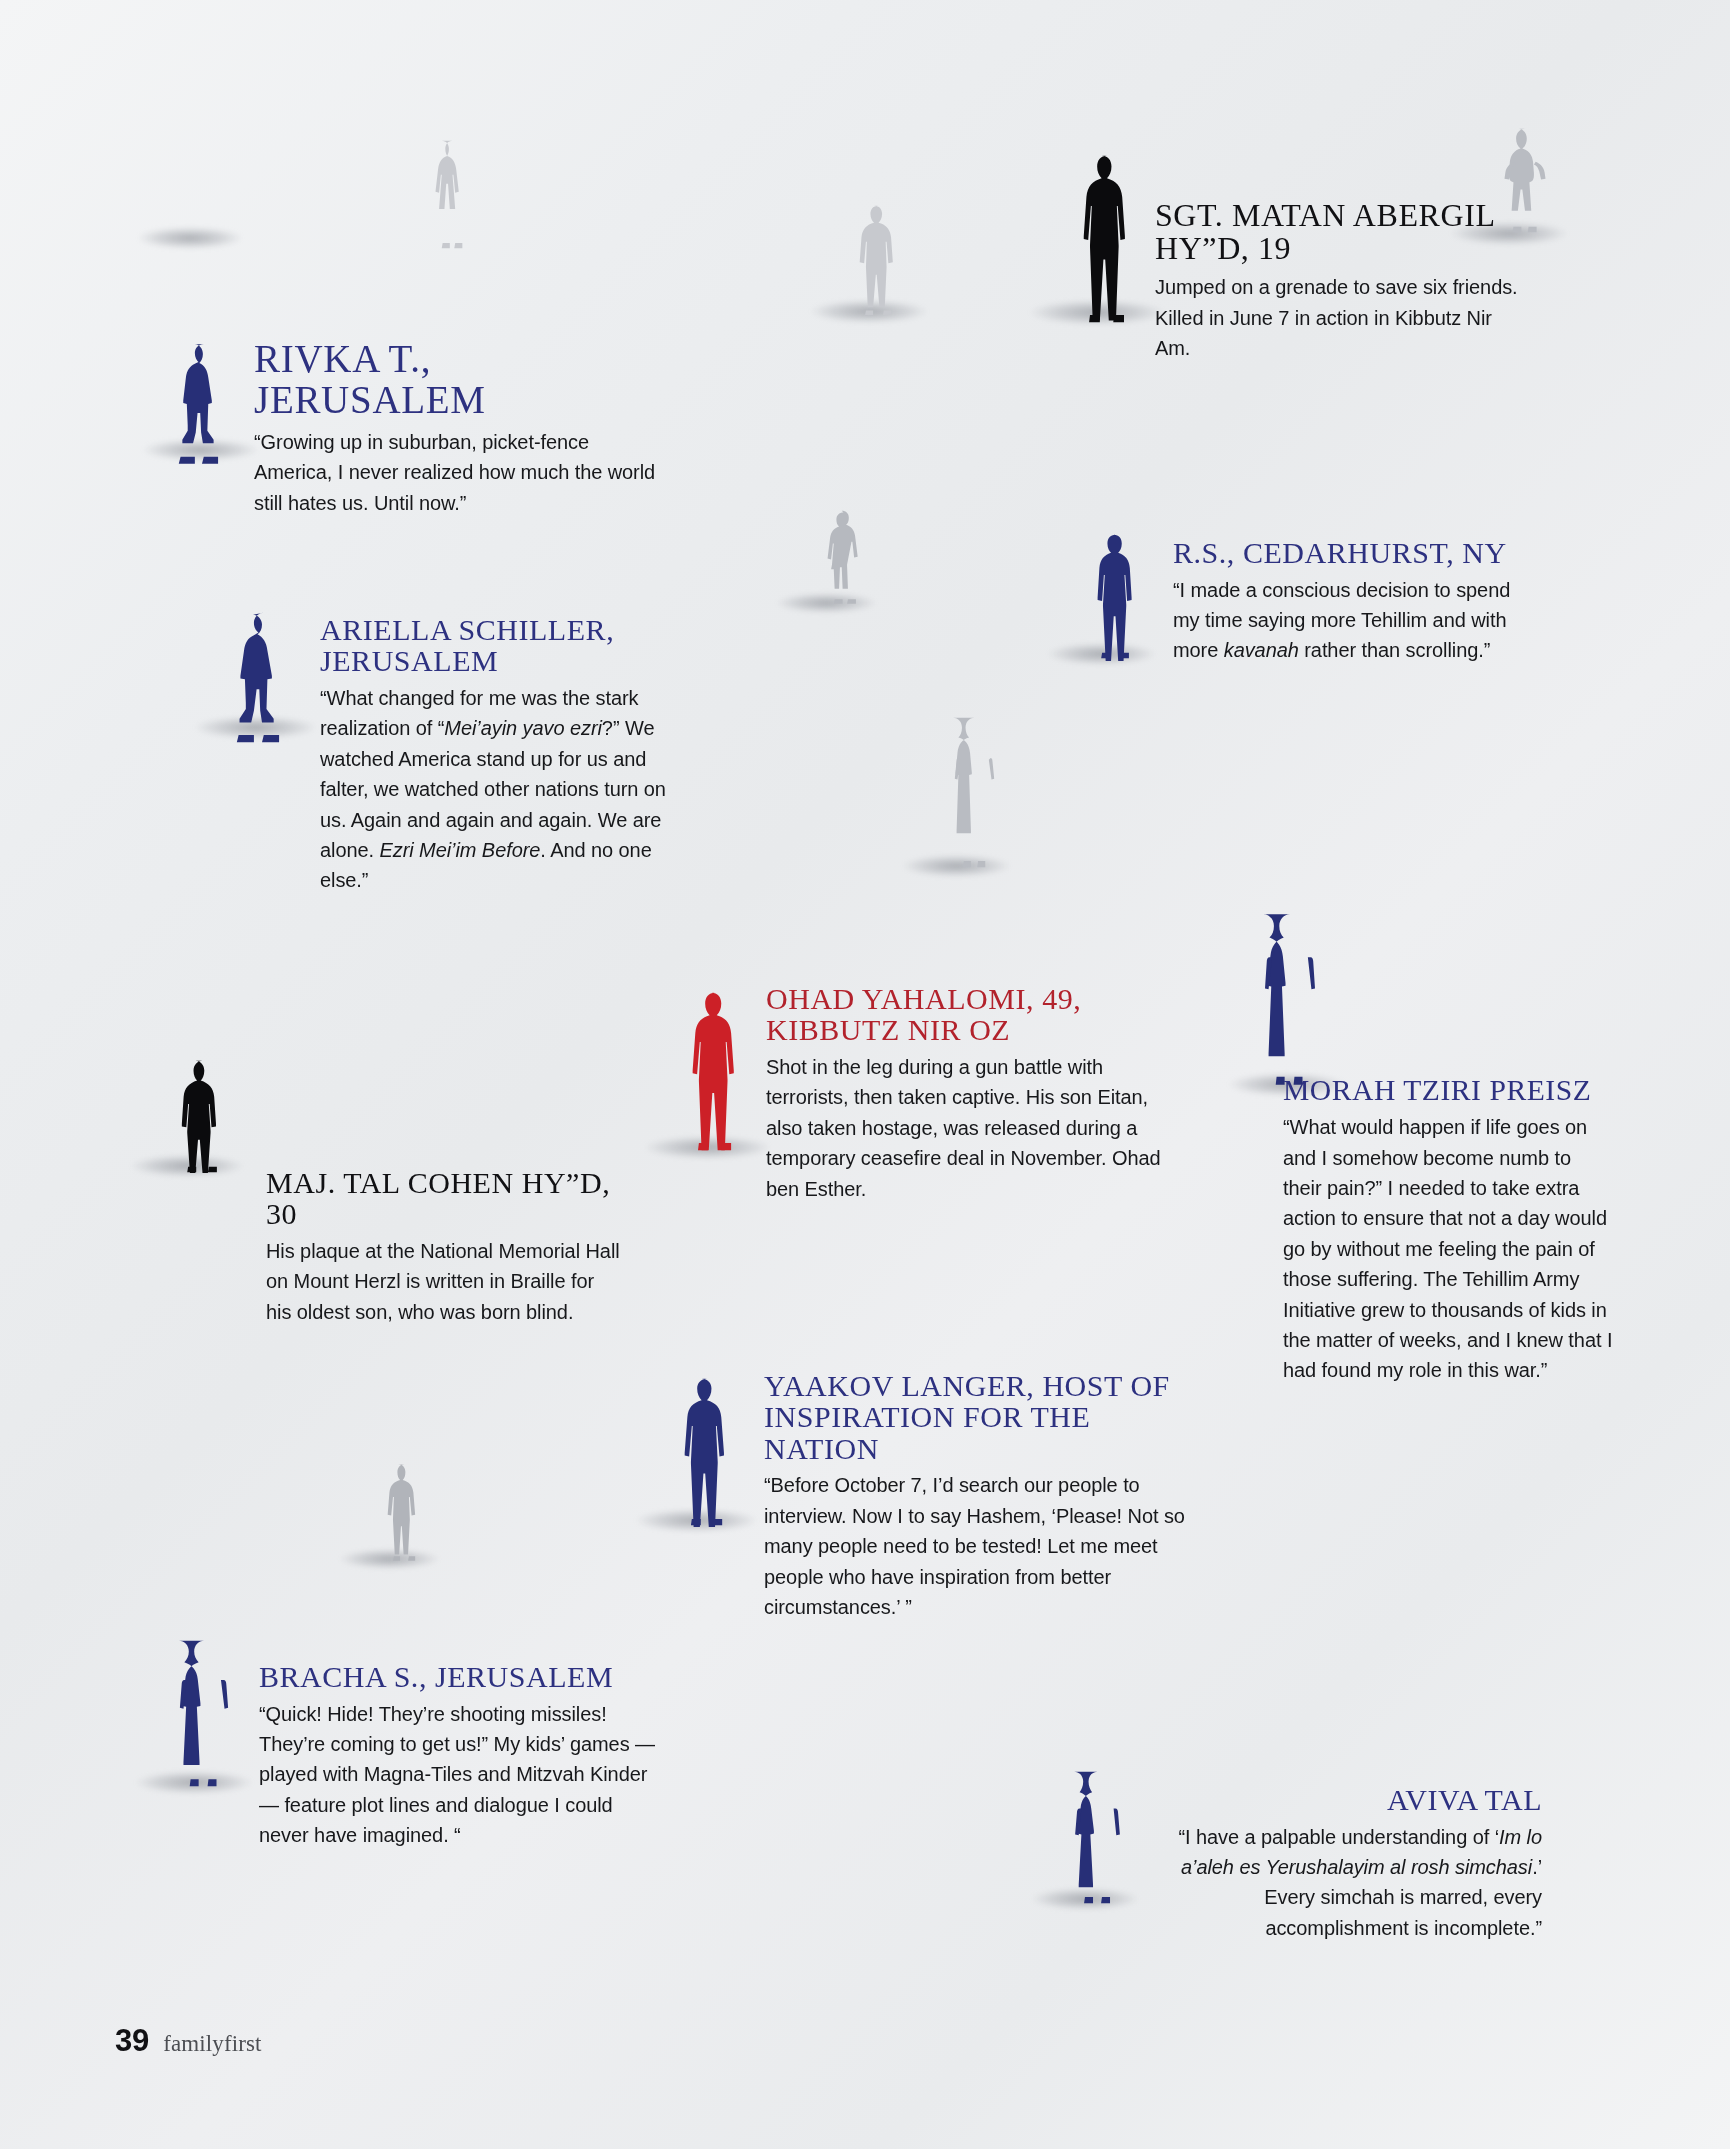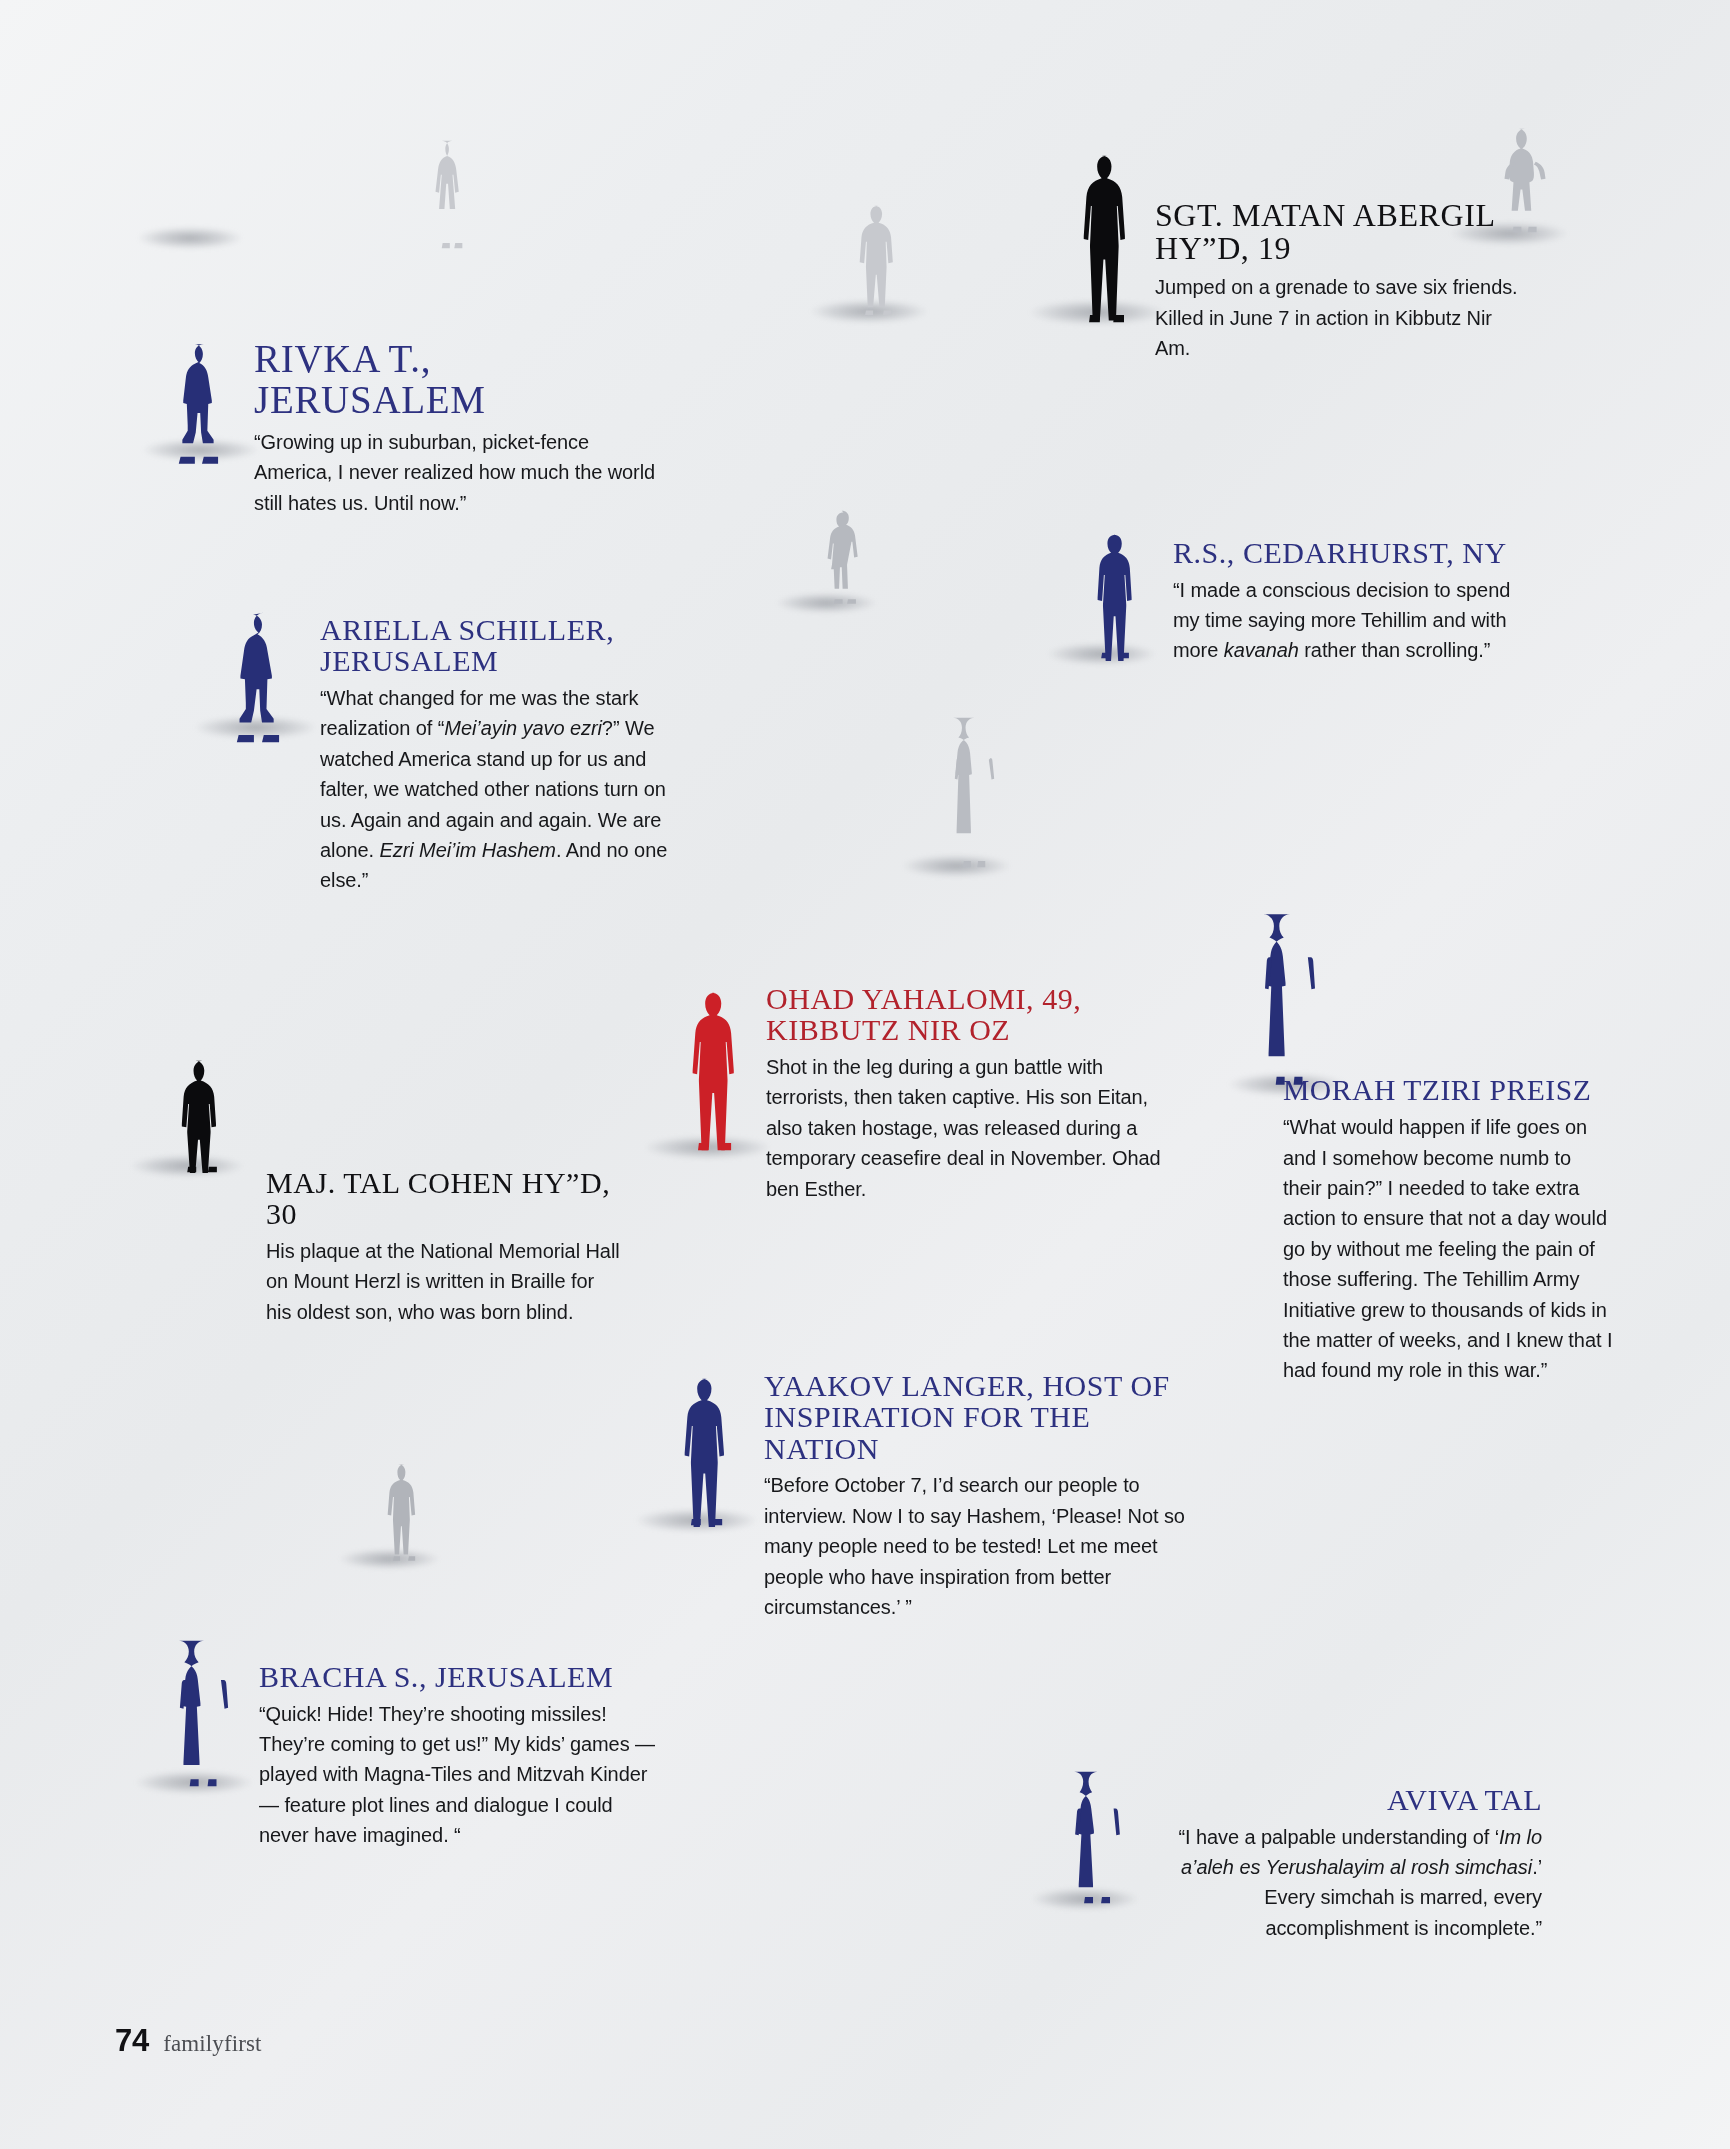--- a/index.html
+++ b/index.html
@@ -196,21 +196,21 @@
     <p class="body" style="font-size:20px;">“Growing up in suburban, picket-fence America, I never realized how much the world still hates us. Until now.”</p>
   </div>
 
   <div class="block" style="left:1155px;top:199px;width:376px;">
     <h2 class="name black" style="font-size:32px;">SGT. MATAN ABERGIL HY”D, 19</h2>
     <p class="body" style="font-size:20px;">Jumped on a grenade to save six friends. Killed in June 7 in action in Kibbutz Nir Am.</p>
   </div>
 
   <div class="block" style="left:320px;top:614px;width:367px;">
     <h2 class="name navy" style="font-size:30px;">ARIELLA SCHILLER, JERUSALEM</h2>
-    <p class="body" style="font-size:20px;">“What changed for me was the stark realization of “<i>Mei’ayin yavo ezri</i>?” We watched America stand up for us and falter, we watched other nations turn on us. Again and again and again. We are alone. <i>Ezri Mei’im Hashem</i>. And no one else.”</p>
+    <p class="body" style="font-size:20px;">“What changed for me was the stark realization of “<i>Mei’ayin yavo ezri</i>?” We watched America stand up for us and falter, we watched other nations turn on us. Again and again and again. We are alone. <i>Ezri Mei’im Before</i>. And no one else.”</p>
   </div>
 
   <div class="block" style="left:1173px;top:537px;width:369px;">
     <h2 class="name navy" style="font-size:30px;">R.S., CEDARHURST, NY</h2>
     <p class="body" style="font-size:20px;">“I made a conscious decision to spend my time saying more Tehillim and with more <i>kavanah</i> rather than scrolling.”</p>
   </div>
 
   <div class="block" style="left:766px;top:983px;width:403px;">
     <h2 class="name red" style="font-size:30px;">OHAD YAHALOMI, 49, KIBBUTZ NIR OZ</h2>
     <p class="body" style="font-size:20px;">Shot in the leg during a gun battle with terrorists, then taken captive. His son Eitan, also taken hostage, was released during a temporary ceasefire deal in November. Ohad ben Esther.</p>
@@ -235,18 +235,18 @@
     <h2 class="name navy" style="font-size:30px;">BRACHA S., JERUSALEM</h2>
     <p class="body" style="font-size:20px;">“Quick! Hide! They’re shooting missiles! They’re coming to get us!” My kids’ games — played with Magna-Tiles and Mitzvah Kinder — feature plot lines and dialogue I could never have imagined. “</p>
   </div>
 
   <div class="block" style="left:1126px;top:1784px;width:416px;text-align:right;">
     <h2 class="name navy" style="font-size:30px;">AVIVA TAL</h2>
     <p class="body" style="font-size:20px;">“I have a palpable understanding of ‘<i>Im lo a’aleh es Yerushalayim al rosh simchasi</i>.’ Every simchah is marred, every accomplishment is incomplete.”</p>
   </div>
 
   <div id="footer">
-    <span id="folio">74</span>
+    <span id="folio">39</span>
     <span id="mag">familyfirst</span>
   </div>
 
 </div>
 
 
 </body></html>

